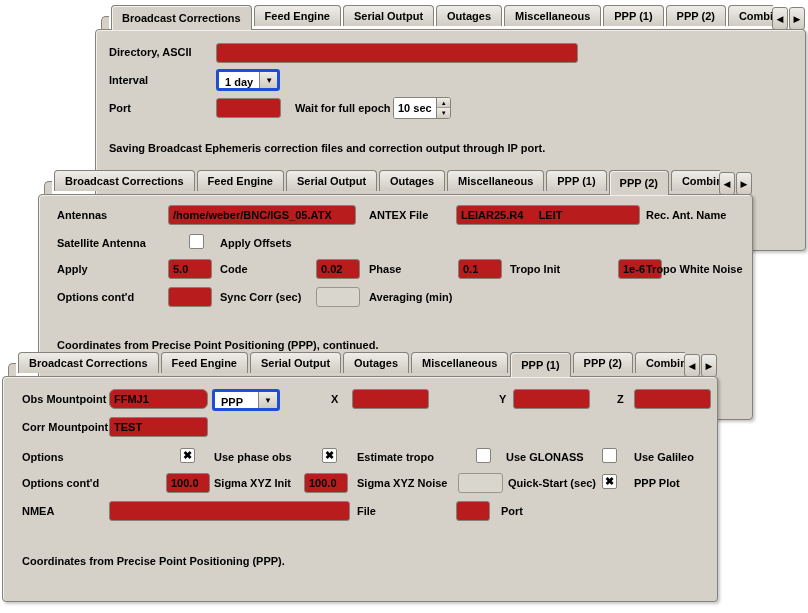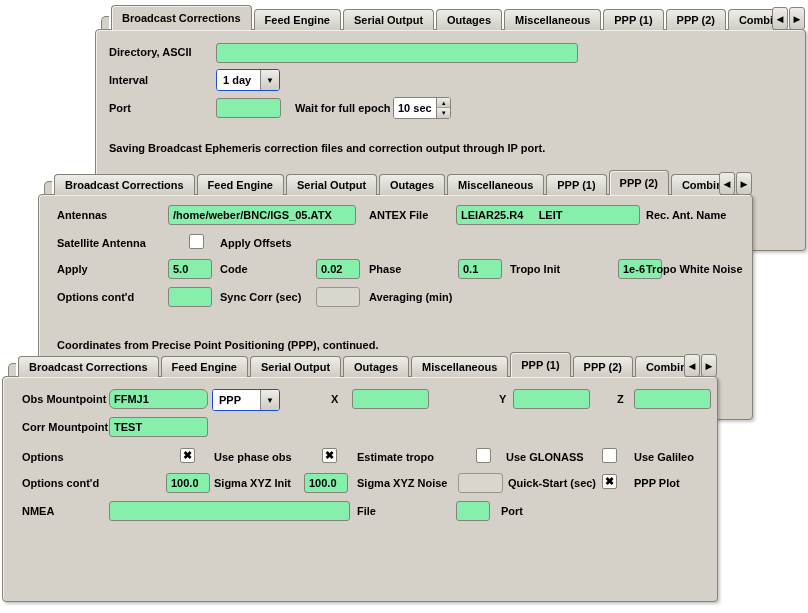--- a/index.html
+++ b/index.html
@@ -1,21 +1,21 @@
 <!DOCTYPE html>
 <html><head>
 <meta charset="utf-8">
 <style>
   * { margin:0; padding:0; box-sizing:border-box; }
   html,body { width:808px; height:613px; background:#ffffff; overflow:hidden;
               font-family:"Liberation Sans", sans-serif; }
   .window { position:absolute; }
   .tabbar { position:absolute; left:0; right:0; top:0; height:25px; display:flex;
             align-items:flex-end; z-index:2; }
-  .tabs { display:flex; align-items:flex-end; overflow:hidden; flex:1 1 auto;
+  .tabs { display:flex; align-items:flex-start; overflow:hidden; flex:1 1 auto;
           padding-left:6px; margin-right:33px; height:25px; }
   .notch { width:8px; height:14px; border:1px solid #85827a; border-right:none;
            border-radius:5px 0 0 2px; background:#d5d1c8; align-self:flex-end; flex:0 0 auto; }
   .tab { flex:0 0 auto; border:1px solid #85827a; border-bottom:none;
          border-radius:4px 4px 0 0; background:linear-gradient(#efede9,#d0ccc3);
          padding:0 10px; height:21px; line-height:20px; font-size:11px; font-weight:bold;
          white-space:nowrap; margin-left:2px; position:relative; z-index:1; color:#000; }
   .tab.active { background:#d5d1c8; height:25px; line-height:24px; z-index:3;
                 box-shadow:inset 1px 1px 0 rgba(255,255,255,.7); }
   .tab.cut { max-width:56px; overflow:hidden; padding-right:2px; border-right:none;
@@ -24,28 +24,28 @@
   .arrowbtn { width:16px; height:23px; border:1px solid #85827a; border-radius:3px;
               background:linear-gradient(#efede9,#cfcbc2); display:flex; align-items:center;
               justify-content:center; font-size:9px; color:#000; cursor:default; }
   .panel { position:absolute; left:0; right:0; top:24px; bottom:0; background:#d5d1c8;
            border:1px solid #85827a; border-radius:4px;
            box-shadow:inset 1px 1px 0 rgba(255,255,255,.65), 2px 2px 3px rgba(0,0,0,.22);
            z-index:1; }
   .lbl { position:absolute; font-size:11px; font-weight:bold; color:#000; white-space:nowrap; }
   .desc { position:absolute; font-size:11px; font-weight:bold; color:#000; white-space:nowrap; }
   .inp { position:absolute; height:20px; border:1px solid #85827a; border-radius:3px;
-         background:#86efac; font-family:"Liberation Sans",sans-serif; font-size:11px;
+         background:#b91c1c; font-family:"Liberation Sans",sans-serif; font-size:11px;
          font-weight:bold; color:#000; padding:0 4px; outline:none; }
   .inp.disabled { background:#d9d6cd; border-color:#9a968e; }
   .checkbox { position:absolute; width:15px; height:15px; background:#fff;
               border:1px solid #85827a; border-radius:2px; display:flex; align-items:center;
               justify-content:center; font-size:11px; font-weight:bold; color:#000;
               line-height:1; }
-  .combo { position:absolute; height:22px; border:1px solid #1d4ed8; border-radius:3px;
+  .combo { position:absolute; height:22px; border:3px solid #1d4ed8; border-radius:3px;
            display:flex; overflow:hidden; background:#fff; }
   .combo-text { flex:1 1 auto; padding:0 6px; font-size:11px; font-weight:bold;
                 line-height:20px; background:#fff; white-space:nowrap; }
   .combo-btn { flex:0 0 19px; background:linear-gradient(#efede9,#cfcbc2);
                border-left:1px solid #85827a; display:flex; align-items:center;
                justify-content:center; font-size:8px; }
   .spin { position:absolute; height:22px; border:1px solid #85827a; border-radius:3px;
           display:flex; overflow:hidden; background:#fff; }
   .spin-text { flex:1 1 auto; padding:0 4px; font-size:11px; font-weight:bold;
                line-height:20px; background:#fff; white-space:nowrap; }
@@ -233,14 +233,15 @@
         <span>✖</span>
       </span>
     <span class="lbl" style="left:631px; top:100px">PPP Plot</span>
 
     <span class="lbl" style="left:19px; top:128px">NMEA</span>
     <input class="inp" style="left: 106px; top: 124px; width: 241px;" value="">
     <span class="lbl" style="left:354px; top:128px">File</span>
     <input class="inp" style="left: 453px; top: 124px; width: 34px;" value="">
     <span class="lbl" style="left:498px; top:128px">Port</span>
 
+    <span class="desc" style="left:19px; top:178px">Coordinates from Precise Point Positioning (PPP).</span>
   </div>
 </div>
 
 </body></html>

